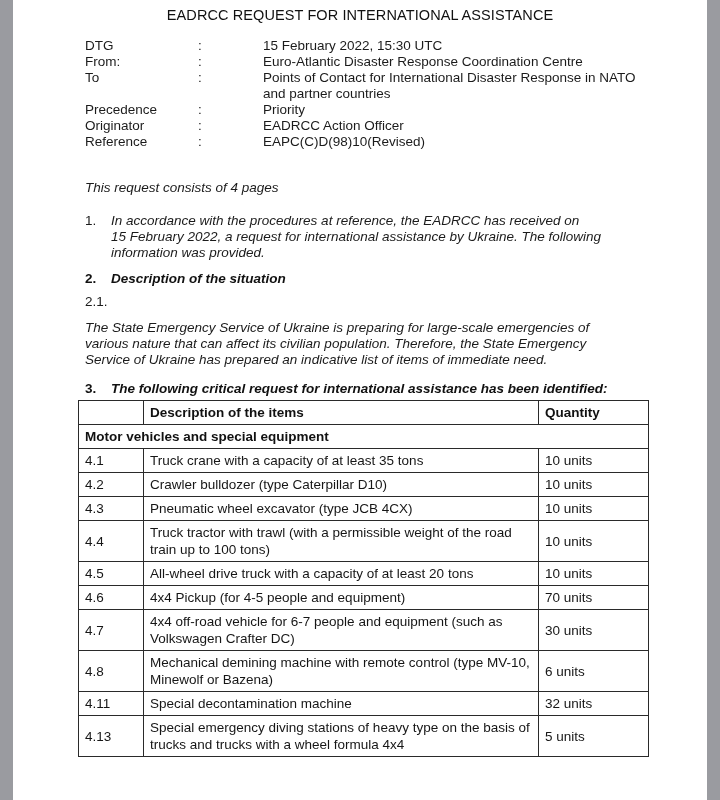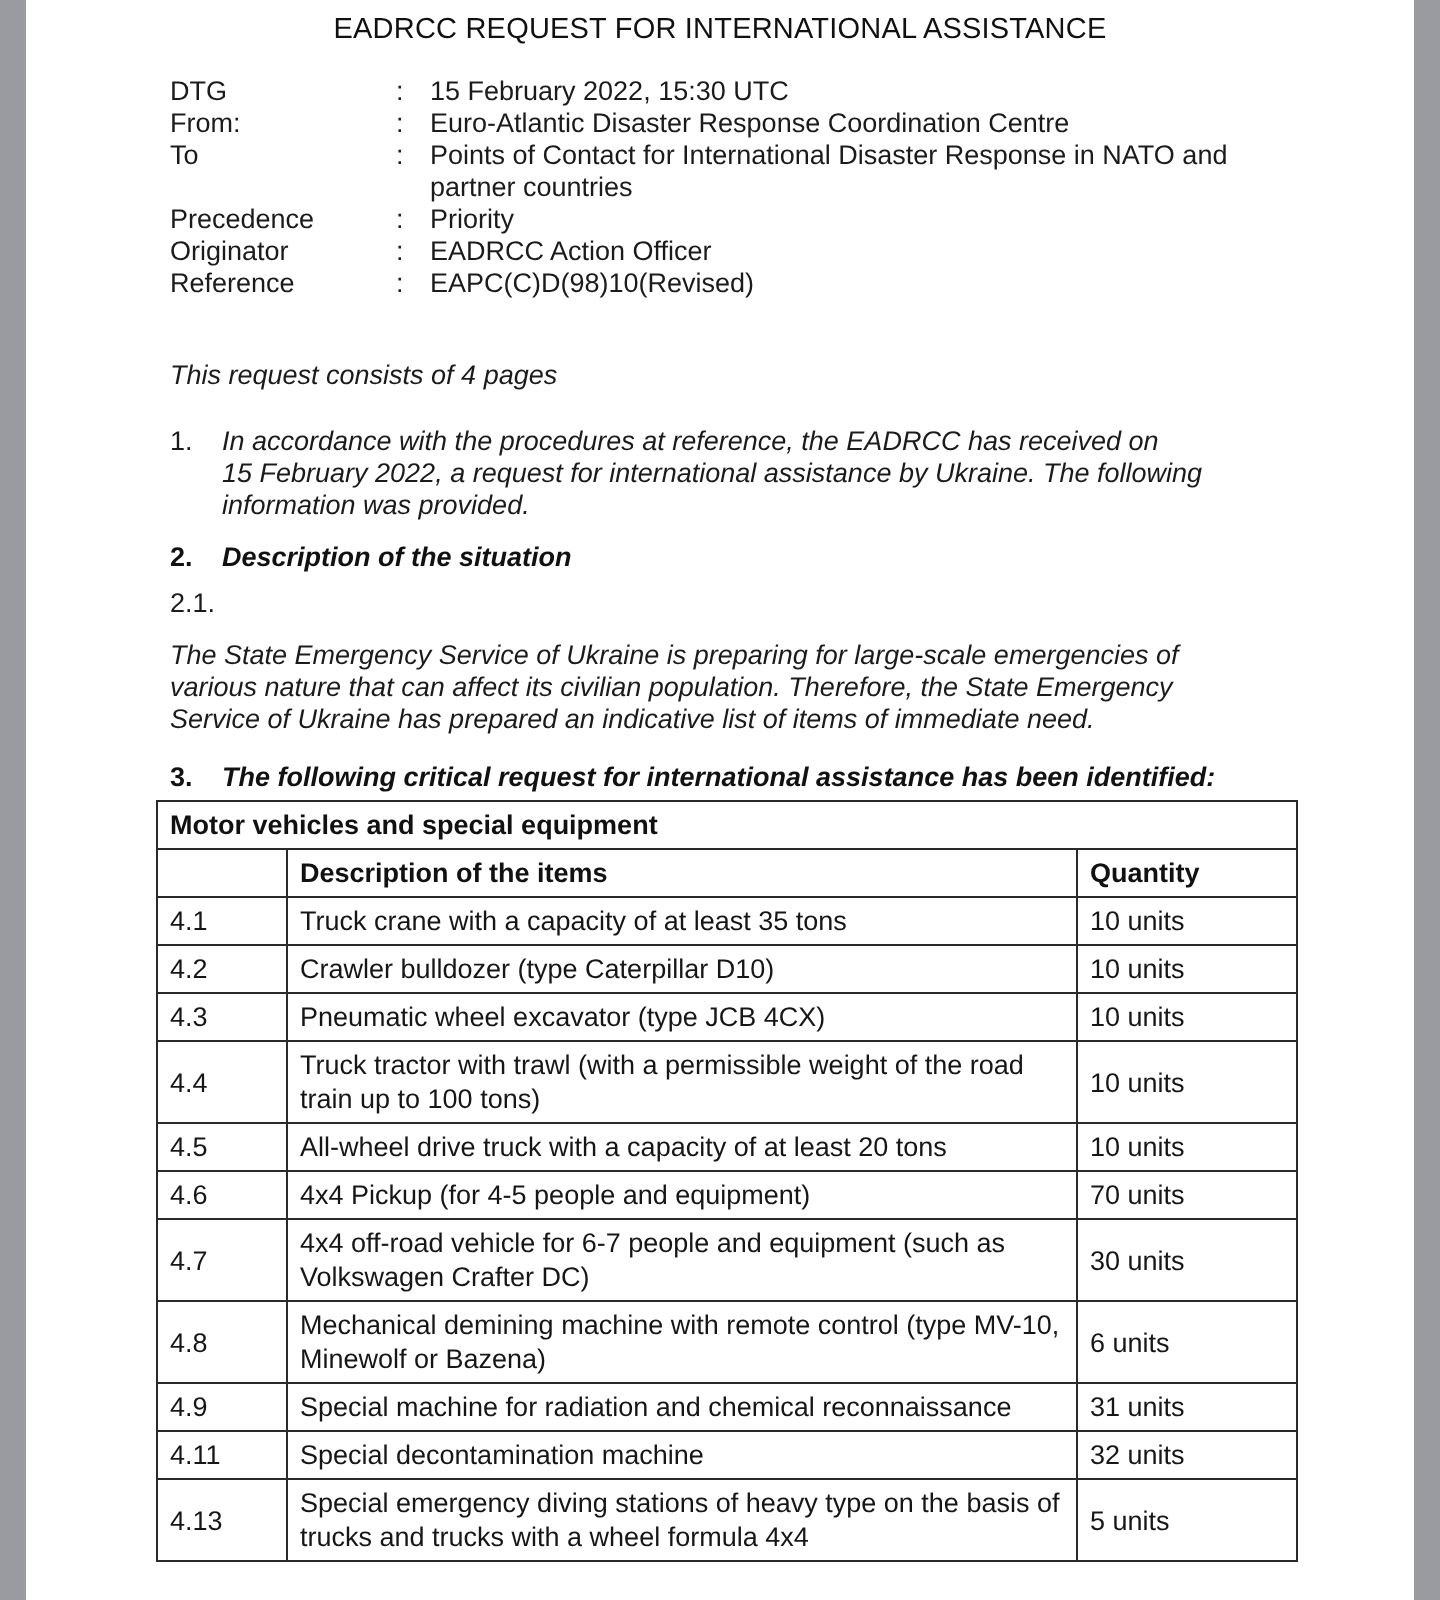--- a/index.html
+++ b/index.html
@@ -32,21 +32,21 @@
     font-weight: normal;
     letter-spacing: 0.1px;
     color: #111;
   }
 
   
   .meta { margin: 15px 59px 0 72px; }
   .meta-row { display: flex; align-items: flex-start; }
   .meta-label { width: 113px; flex: 0 0 113px; }
   .meta-colon { width: 17px; flex: 0 0 17px; }
-  .meta-value { flex: 1; }
+  .meta-value { flex: 1; margin-left: 48px; }
 
   .pages-note { margin: 30px 0 0 72px; font-style: italic; }
 
   
   .para { display: flex; margin-left: 72px; margin-right: 20px; }
   .para-num  { width: 26px; flex: 0 0 26px; }
   .para-text { flex: 1; white-space: pre; font-style: italic; }
   .para.p1   { margin-top: 17px; }
   .para.h2   { margin-top: 10px; font-weight: bold; color: #111; }
   .para.p21  { margin-top: 7px; flex-direction: column; }
@@ -145,28 +145,28 @@
   </div>
 
   <table class="items">
     <colgroup>
         <col class="c-num">
         <col class="c-desc">
         <col class="c-qty">
       </colgroup>
     <tbody>
         <tr>
-      <td class="section-cell" colspan="3">Motor vehicles and special equipment</td>
-    </tr>
-    <tr>
       <th></th>
       <th>Description of the items</th>
       <th>Quantity</th>
     </tr>
     <tr>
+      <td class="section-cell" colspan="3">Motor vehicles and special equipment</td>
+    </tr>
+    <tr>
       <td>4.1</td>
       <td>Truck crane with a capacity of at least 35 tons</td>
       <td>10 units</td>
     </tr>
     <tr>
       <td>4.2</td>
       <td>Crawler bulldozer (type Caterpillar D10)</td>
       <td>10 units</td>
     </tr>
     <tr>
@@ -193,25 +193,20 @@
       <td>4.7</td>
       <td>4x4 off-road vehicle for 6-7 people and equipment (such as Volkswagen Crafter DC)</td>
       <td>30 units</td>
     </tr>
     <tr>
       <td>4.8</td>
       <td>Mechanical demining machine with remote control (type MV-10, Minewolf or Bazena)</td>
       <td>6 units</td>
     </tr>
     <tr>
-      <td>4.9</td>
-      <td>Special machine for radiation and chemical reconnaissance</td>
-      <td>31 units</td>
-    </tr>
-    <tr>
       <td>4.11</td>
       <td>Special decontamination machine</td>
       <td>32 units</td>
     </tr>
     <tr>
       <td>4.13</td>
       <td>Special emergency diving stations of heavy type on the basis of trucks and trucks with a wheel formula 4x4</td>
       <td>5 units</td>
     </tr>
   </tbody>

